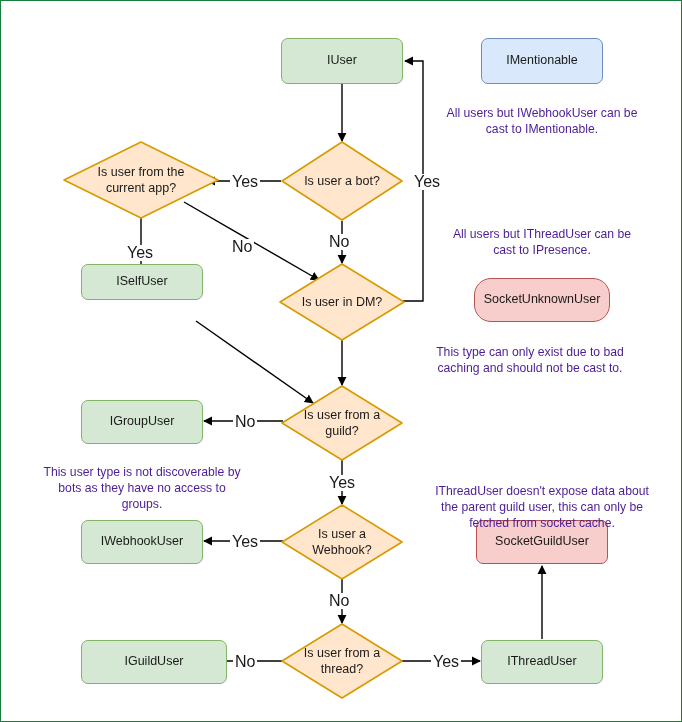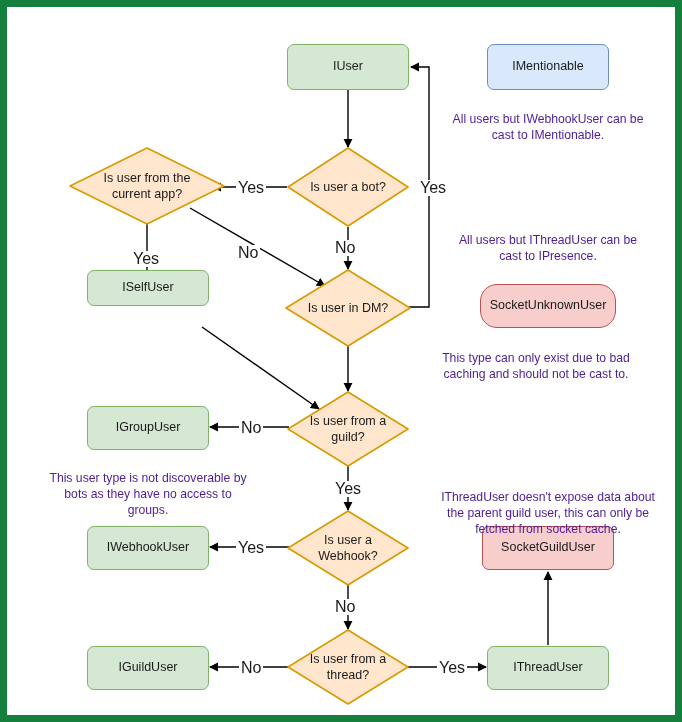--- a/index.html
+++ b/index.html
@@ -9,21 +9,21 @@
   }
   body {
     font-family: "Liberation Sans", sans-serif;
   }
   #canvas {
     position: relative;
     width: 682px;
     height: 722px;
     background: #ffffff;
     box-sizing: border-box;
-    border: 7px solid #15803d;
+    border: 1px solid #15803d;
     overflow: hidden;
   }
   .node {
     position: absolute;
     box-sizing: border-box;
     display: flex;
     align-items: center;
     justify-content: center;
     text-align: center;
     font-size: 12.5px;
@@ -149,21 +149,21 @@
   </div>
 
   <div class="node green" style="left:80px; top:399px; width:122px; height:44px;">
     <span>IGroupUser</span>
   </div>
 
   <div class="node green" style="left:80px; top:519px; width:122px; height:44px;">
     <span>IWebhookUser</span>
   </div>
 
-  <div class="node green" style="left:80px; top:639px; width:122px; height:44px;">
+  <div class="node green" style="left:80px; top:639px; width:146px; height:44px;">
     <span>IGuildUser</span>
   </div>
 
   <div class="node green" style="left:480px; top:639px; width:122px; height:44px;">
     <span>IThreadUser</span>
   </div>
 
   <div class="node red" style="left:475px; top:519px; width:132px; height:44px;">
     <span>SocketGuildUser</span>
   </div>

